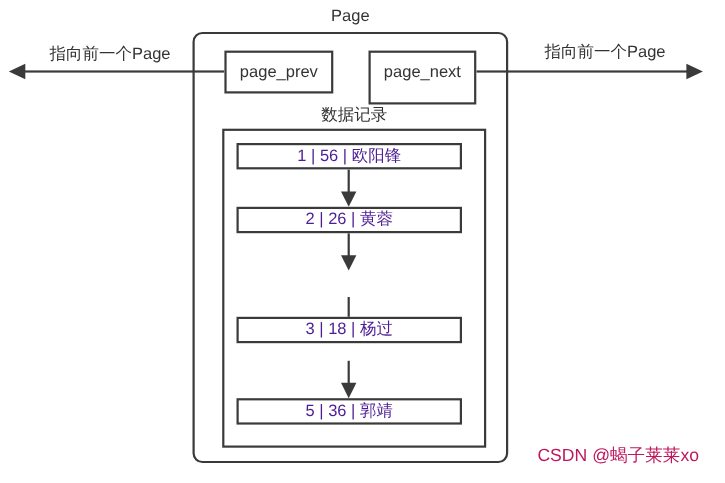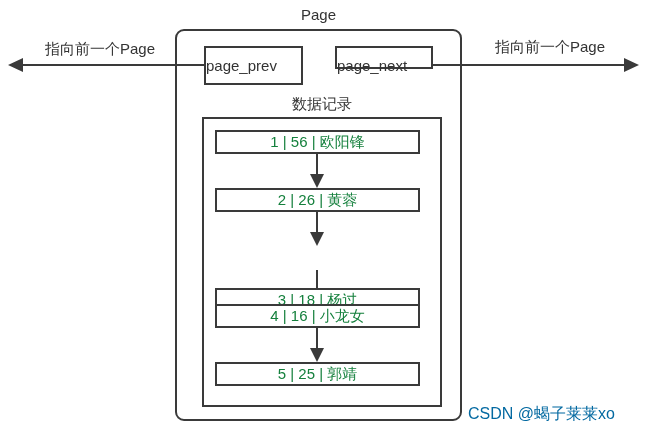--- a/index.html
+++ b/index.html
@@ -5,49 +5,49 @@
   * { margin:0; padding:0; box-sizing:border-box; }
   html,body { background:#ffffff; }
   .canvas {
     position:relative; width:659px; height:439px; background:#ffffff;
     font-family:"Liberation Sans","DejaVu Sans",sans-serif; color:#333333;
     overflow:hidden;
   }
   .box { position:absolute; border:2px solid #3a3a3a; background:#ffffff; }
   .outer { left:175px; top:29px; width:287px; height:392px; border-radius:9px; }
   .inner { left:202px; top:117px; width:240px; height:290px; }
-  .pbox  { text-align:left; font-size:15px; color:#333; }
+  .pbox  { text-align:center; font-size:15px; color:#333; }
   .pprev { left:204px; top:46px; width:99px; height:39px; line-height:35px; }
-  .pnext { left:335px; top:46px; width:98px; height:23px; line-height:35px; }
+  .pnext { left:335px; top:46px; width:98px; height:49px; line-height:35px; }
   .lbl { position:absolute; text-align:center; font-size:15px; color:#333333; white-space:nowrap; }
   .page-lbl   { left:175px; top:6px;  width:287px; }
   .rec-title  { left:202px; top:95px; width:240px; }
   .prev-lbl   { left:36px;  top:40px; width:128px; }
   .next-lbl   { left:488px; top:38px; width:124px; }
   .line-h { position:absolute; height:2px; background:#3a3a3a; }
   .line-v { position:absolute; width:2px;  background:#3a3a3a; }
   .prev-line { left:20px;  top:64px; width:184px; }
   .next-line { left:433px; top:64px; width:192px; }
   .tri-left  { position:absolute; width:0; height:0; left:8px; top:58px;
                border-top:7px solid transparent; border-bottom:7px solid transparent;
                border-right:15px solid #3a3a3a; }
   .tri-right { position:absolute; width:0; height:0; left:624px; top:58px;
                border-top:7px solid transparent; border-bottom:7px solid transparent;
                border-left:15px solid #3a3a3a; }
   .rec { position:absolute; left:215px; width:205px; height:24px; border:2px solid #3a3a3a;
-         background:#ffffff; text-align:center; font-size:15px; line-height:20px; color:#15803d; }
+         background:#ffffff; text-align:center; font-size:15px; line-height:20px; color:#4c1d95; }
   .r0 { top:130px; } .r1 { top:188px;text-align:center; } .r2 { top:246px;margin-top:42px; } .r3 { top:304px; } .r4 { top:362px; }
   .link-line { left:316px; height:22px; }
   .l0 { top:154px; } .l1 { top:212px; } .l2 { top:270px; } .l3 { top:328px; }
   .tri-down { position:absolute; width:0; height:0; left:310px;
               border-left:7px solid transparent; border-right:7px solid transparent;
               border-top:14px solid #3a3a3a; }
   .t0 { top:174px; } .t1 { top:232px; } .t2 { top:290px; } .t3 { top:348px; }
-  .watermark { position:absolute; left:468px; top:404px; width:188px; text-align:left;
-               font-size:16px; color:#0369a1; white-space:nowrap; }
+  .watermark { position:absolute; left:468px; top:404px; width:188px; text-align:center;
+               font-size:16px; color:#be185d; white-space:nowrap; }
 </style>
 </head>
 <body>
 
 <div class="canvas">
 
   <div class="lbl page-lbl">Page</div>
 
   <div class="box outer"></div>
 
@@ -70,18 +70,17 @@
   <div class="line-v link-line l1"></div>
   <div class="tri-down t1"></div>
   <div class="line-v link-line l2"></div>
   <div class="tri-down t2"></div>
   <div class="line-v link-line l3"></div>
   <div class="tri-down t3"></div>
 
   <div class="rec r0">1 | 56 | 欧阳锋</div>
   <div class="rec r1">2 | 26 | 黄蓉</div>
   <div class="rec r2">3 | 18 | 杨过</div>
-  <div class="rec r3">4 | 16 | 小龙女</div>
-  <div class="rec r4">5 | 25 | 郭靖</div>
+  <div class="rec r4">5 | 36 | 郭靖</div>
 
   <div class="watermark">CSDN @蝎子莱莱xo</div>
 
 </div>
 
 </body></html>

